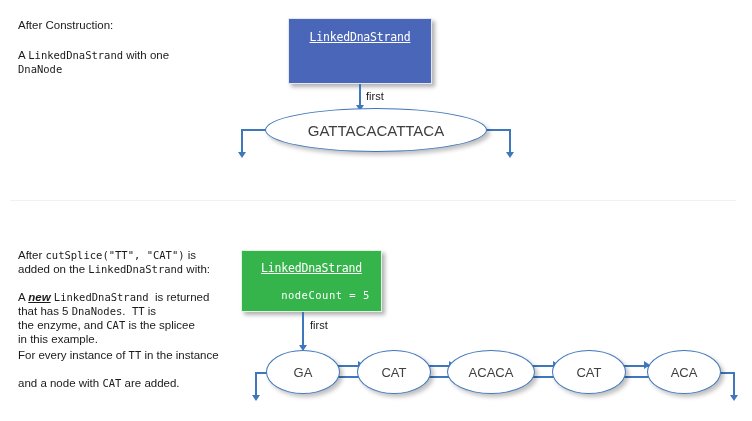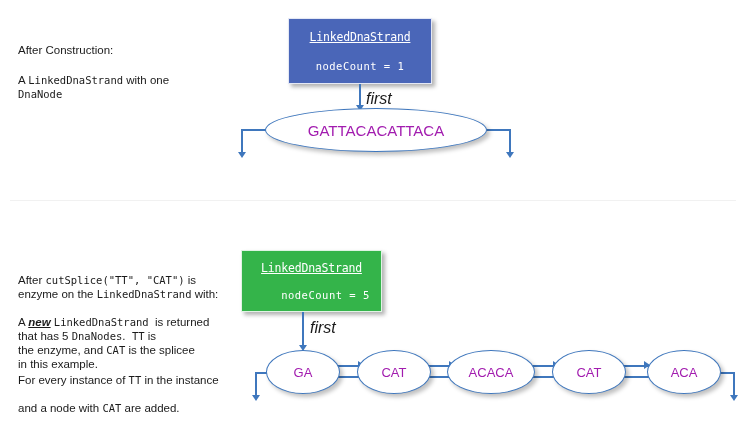--- a/index.html
+++ b/index.html
@@ -22,21 +22,20 @@
   .u { text-decoration: underline; font-style: italic; }
   .b { font-weight: bold; }
 
   
   .txt {
     position: absolute;
     font-size: 11.5px;
     line-height: 14px;
     color: #1a1a1a;
     white-space: pre-wrap;
-    margin-top: 25px;
   }
   #sec1-title { left: 18px; top: 18px; }
   #sec1-desc  { left: 18px; top: 48px; width: 230px; }
 
   #sec2-title { left: 18px; top: 248px; width: 235px; }
   #sec2-p1    { left: 18px; top: 290px; width: 235px; }
   #sec2-p2    { left: 18px; top: 348px; width: 240px; }
 
   
   #divider {
@@ -92,21 +91,21 @@
     position: absolute;
     box-sizing: border-box;
     border: 1.2px solid #3f77bd;
     border-radius: 50%;
     background: #ffffff;
     box-shadow: 3px 3px 4px rgba(0,0,0,0.25);
     display: flex;
     align-items: center;
     justify-content: center;
     font-size: 13px;
-    color: #a21caf;
+    color: #404040;
     z-index: 3;
   }
   #node-main {
     left: 265px; top: 108px;
     width: 222px; height: 44px;
     font-size: 15px;
   }
   .node-sm { height: 44px; top: 350px; }
 
   
@@ -142,57 +141,55 @@
   .arr-left {
     position: absolute;
     width: 0; height: 0;
     border-top: 4px solid transparent;
     border-bottom: 4px solid transparent;
     border-right: 6px solid #3f77bd;
     z-index: 2;
   }
   .lbl-first {
     position: absolute;
-    font-size: 16px;
+    font-size: 11px;
     color: #1a1a1a;
     z-index: 4;
-    font-style: italic;
   }
 </style>
 </head>
 <body>
 
 <div class="txt" id="sec1-title"><span>After Construction:</span></div>
 
 <div class="txt" id="sec1-desc"><span>A </span><span class="mono">LinkedDnaStrand</span><span> with one</span><br><span class="mono">DnaNode</span></div>
 
 <div class="classbox" id="box-blue">
   <span class="cname">LinkedDnaStrand</span>
-  <span class="cfield">nodeCount = 1</span>
 </div>
 
 <div class="vline" style="left:359px; top:84px; height:26px;"></div>
 <div class="arr-down" style="left:356px; top:105px;"></div>
 <div class="lbl-first" style="left:366px; top:90px;">first</div>
 
 <div class="node" id="node-main">
     <span>GATTACACATTACA</span>
   </div>
 
 <div class="hline" style="left:241px; top:129px; width:30px;"></div>
 <div class="vline" style="left:241px; top:129px; height:26px;"></div>
 <div class="arr-down" style="left:238px; top:152px;"></div>
 
 <div class="hline" style="left:481px; top:129px; width:30px;"></div>
 <div class="vline" style="left:509px; top:129px; height:26px;"></div>
 <div class="arr-down" style="left:506px; top:152px;"></div>
 
 <div id="divider"></div>
 
-<div class="txt" id="sec2-title"><span>After </span><span class="mono">cutSplice("TT", "CAT")</span><span> is</span><br><span>enzyme on the </span><span class="mono">LinkedDnaStrand</span><span> with:</span></div>
+<div class="txt" id="sec2-title"><span>After </span><span class="mono">cutSplice("TT", "CAT")</span><span> is</span><br><span>added on the </span><span class="mono">LinkedDnaStrand</span><span> with:</span></div>
 
 <div class="txt" id="sec2-p1"><span>A </span><span class="b u">new</span><span> </span><span class="mono">LinkedDnaStrand</span><span>  is returned</span><br><span>that has 5 </span><span class="mono">DnaNodes</span><span>.  </span><span class="mono">TT</span><span> is</span><br><span>the enzyme, and </span><span class="mono">CAT</span><span> is the splicee</span><br><span>in this example.</span></div>
 
 <div class="txt" id="sec2-p2"><span>For every instance of </span><span class="mono">TT</span><span> in the instance</span><br><br><span>and a node with </span><span class="mono">CAT</span><span> are added.</span></div>
 
 <div class="classbox" id="box-green">
   <span class="cname">LinkedDnaStrand</span>
   <span class="cfield">nodeCount = 5</span>
 </div>
 

